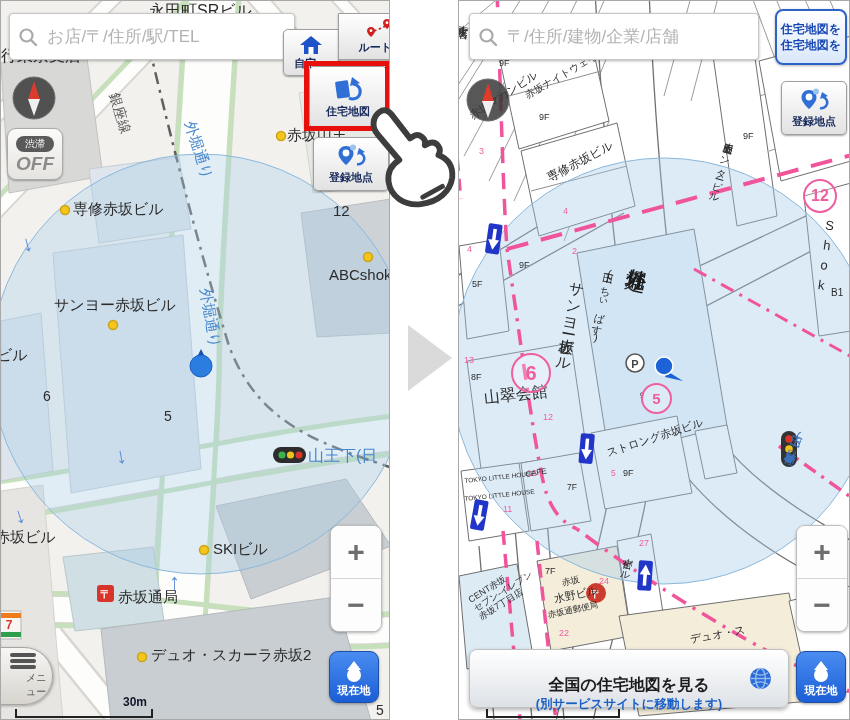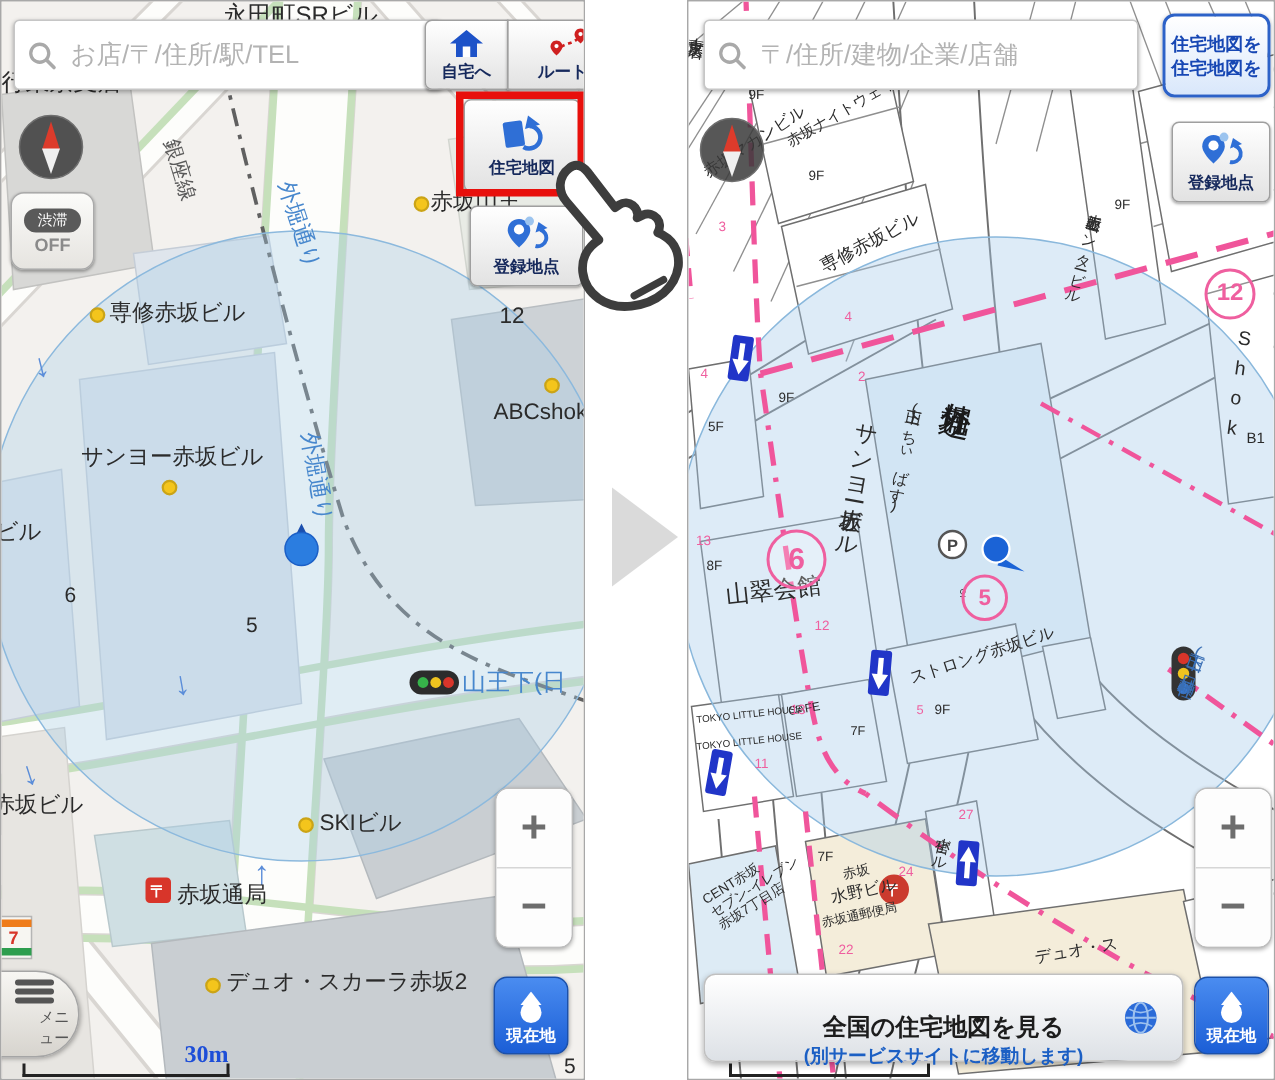--- a/index.html
+++ b/index.html
@@ -50,36 +50,36 @@
            background:linear-gradient(#f7f6f3,#d7d4ce);border:1px solid #a5a5a5;
            border-radius:0 30px 30px 0;box-shadow:1px 1px 3px rgba(0,0,0,.3);z-index:40;
            display:flex;flex-direction:column;align-items:center;justify-content:center;gap:2px;}
   .mbar{width:26px;height:4px;background:#555;border-radius:2px;}
   #menuBtn .lbl{font-size:10px;color:#555;margin-left:32px;}
   #trafficBtn{position:absolute;left:6px;top:127px;width:54px;height:50px;
               background:linear-gradient(#fbfbf9,#e6e4e0);border:1px solid #aaa;border-radius:9px;
               box-shadow:0 1px 2px rgba(0,0,0,.3);z-index:40;display:flex;flex-direction:column;
               align-items:center;justify-content:center;gap:2px;}
   .tpill{background:#5a5a5a;color:#fff;font-size:10px;padding:1px 9px;border-radius:9px;}
-  .toff{color:#8a8a8a;font-weight:bold;font-size:12px;line-height:1;}
+  .toff{color:#8a8a8a;font-weight:bold;font-size:19px;line-height:1;font-style:italic;}
   .compass{position:absolute;z-index:38;}
   #exitBtn{position:absolute;left:316px;top:8px;width:72px;height:56px;
            background:linear-gradient(#ffffff,#d9e7fb);border:2px solid #2d62c8;border-radius:8px;
            color:#1747b4;font-weight:bold;font-size:12px;display:flex;flex-direction:column;
            align-items:center;justify-content:center;line-height:1.35;
            box-shadow:0 1px 3px rgba(0,0,0,.3);z-index:40;box-sizing:border-box;}
   .bbar{position:absolute;left:10px;top:648px;width:318px;height:57px;
         background:linear-gradient(#ffffff,#dde1e6);border:1px solid #c0c0c0;border-radius:8px;
         box-shadow:0 2px 4px rgba(0,0,0,.3);display:flex;flex-direction:column;align-items:center;
         justify-content:center;z-index:42;}
   .bbar .l1{font-size:16px;color:#1c1c1c;font-weight:bold;margin-top:30px;}
   .bbar .l2{font-size:12.5px;color:#1b5fc4;font-weight:bold;}
   .bbar .globe{position:absolute;right:16px;top:17px;}
   .scale{position:absolute;z-index:30;width:140px;height:24px;}
-  .scale .slabel{position:absolute;top:0;font-size:16px;font-weight:bold;color:#1d4ed8;font-family:Liberation Serif, serif;}
+  .scale .slabel{position:absolute;top:0;font-size:12px;font-weight:bold;color:#0f172a;}
   .scale .sbar{position:absolute;left:0;top:14px;width:134px;height:7px;
                border-left:2px solid #222;border-right:2px solid #222;border-bottom:2px solid #222;}
 </style>
 </head>
 <body>
 
 <div id="leftPanel" class="panel">
 
   <svg class="map" width="390" height="720" viewBox="0 0 390 720">
     <rect width="390" height="720" fill="#f3f1ee"></rect>
@@ -184,21 +184,21 @@
   <div class="mlabel" style="left:286px;top:126px;z-index:14;">赤坂山王</div>
 
   <div class="searchbar" style="left:8px;top:12px;width:268px;height:45px;">
     <svg width="20" height="20" viewBox="0 0 20 20">
       <circle cx="8.5" cy="8.5" r="6" fill="none" stroke="#a9a9a9" stroke-width="2.2"></circle>
       <line x1="13" y1="13" x2="18" y2="18" stroke="#a9a9a9" stroke-width="2.4" stroke-linecap="round"></line>
     </svg>
     <input type="text" placeholder="お店/〒/住所/駅/TEL" style="">
   </div>
 
-  <div class="wbtn" style="left:282px;top:12px;width:54px;height:45px;border-radius:5px 0 0 5px;text-align:right;">
+  <div class="wbtn" style="left:282px;top:28px;width:54px;height:45px;border-radius:5px 0 0 5px;text-align:right;">
     <svg width="24" height="21" viewBox="0 0 24 21">
       <path d="M12 2 L23 11 L19 11 L19 20 L5 20 L5 11 L1 11 Z" fill="#1d52c8"></path>
       <rect x="9.5" y="13" width="5" height="7" fill="#fff"></rect>
     </svg>
     <span class="lbl">自宅へ</span>
   </div>
   <div class="wbtn" style="left:337px;top:12px;width:53px;height:45px;border-radius:0 5px 5px 0;align-items:flex-end;">
     <svg width="26" height="21" viewBox="0 0 26 21">
       <path d="M5 17 C9 9 17 13 21 5" fill="none" stroke="#cf2020" stroke-width="1.8" stroke-dasharray="2.5 2.5"></path>
       <path d="M5 9 C2.5 9 1 11 1 13 C1 15.5 5 19 5 19 C5 19 9 15.5 9 13 C9 11 7.5 9 5 9 Z" fill="#cf2020"></path>

